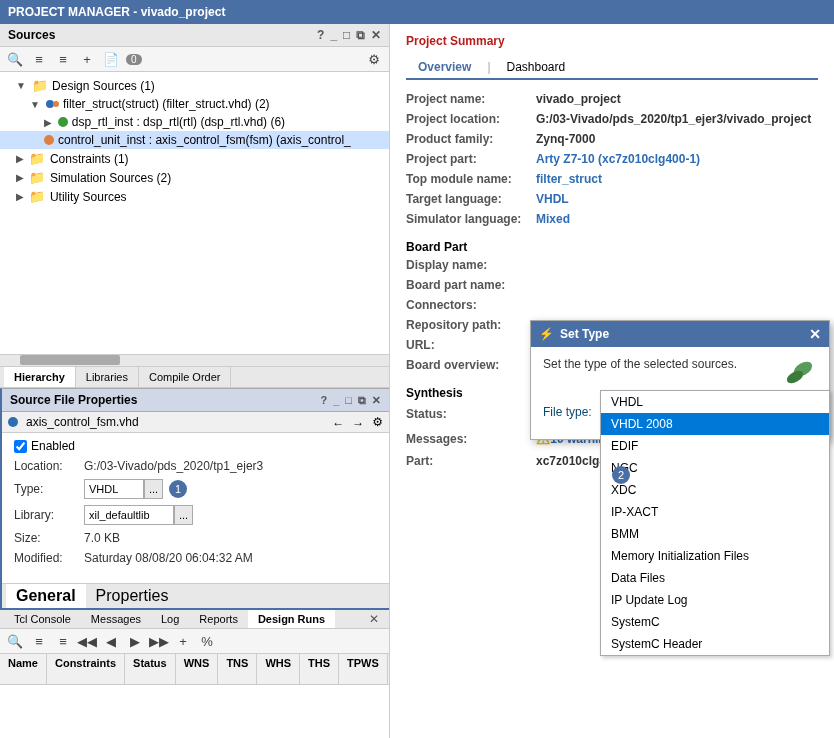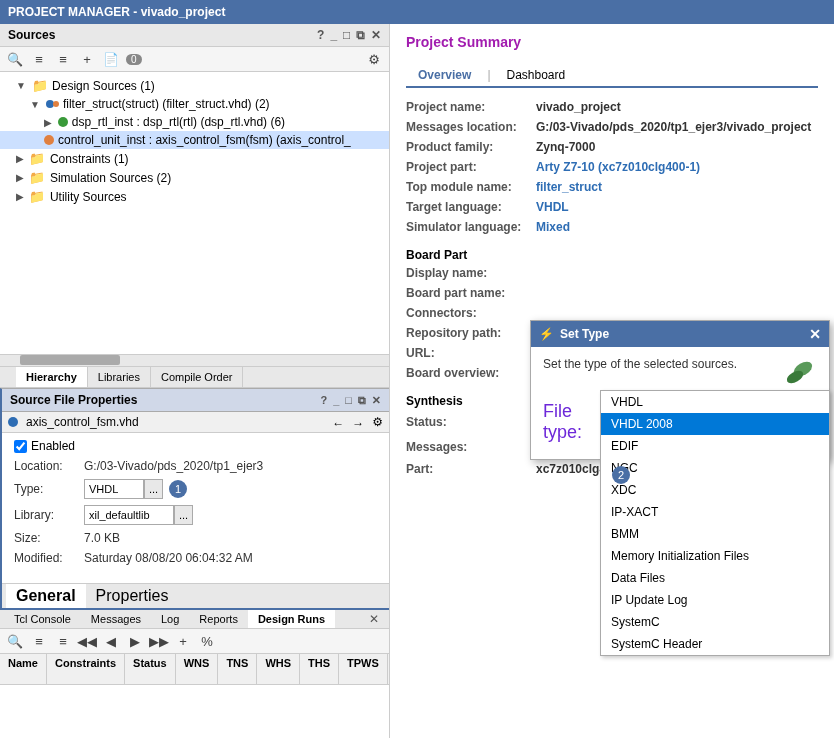--- a/index.html
+++ b/index.html
@@ -110,21 +110,21 @@
     .tree-arrow { font-size: 10px; color: #555; margin-right: 2px; }
     .dot-green { width: 10px; height: 10px; border-radius: 50%; background: #3a9a3a; display: inline-block; flex-shrink: 0; }
     .dot-orange { width: 10px; height: 10px; border-radius: 50%; background: #e08040; display: inline-block; flex-shrink: 0; }
     .folder-icon { color: #e8b840; font-size: 13px; }
 
     .tab-bar {
       background: #e8e8e8;
       border-top: 1px solid #ccc;
       display: flex;
       align-items: flex-start;
-      padding: 0 16px;
+      padding: 0 4px;
     }
 
     .tab {
       padding: 4px 10px;
       font-size: 11px;
       cursor: pointer;
       border-right: 1px solid #ccc;
     }
 
     .tab.active {
@@ -297,24 +297,24 @@
       background: white;
     }
 
     #project-summary {
       flex: 1;
       overflow-y: auto;
       padding: 10px 16px;
     }
 
     .section-title {
-      font-size: 14px;
-      font-weight: bold;
-      color: #a21caf;
-      margin-bottom: 14px;
+      font-size: 12px;
+      font-weight: bold;
+      color: #b91c1c;
+      margin-bottom: 8px;
     }
 
     .overview-tabs {
       display: flex;
       border-bottom: 2px solid #4a6fa5;
       margin-bottom: 12px;
     }
 
     .overview-tab {
       padding: 4px 12px;
@@ -427,22 +427,22 @@
     }
 
     .dialog-row {
       display: flex;
       align-items: center;
       gap: 8px;
       margin-bottom: 6px;
     }
 
     .dialog-label {
-      font-size: 18px;
-      color: #6d28d9;
+      font-size: 12px;
+      color: #0c4a6e;
       width: 70px;
     }
 
     .file-type-select {
       flex: 1;
       border: 1px solid #aaa;
       padding: 3px 6px;
       font-size: 12px;
       background: white;
       display: flex;
@@ -688,21 +688,21 @@
         <span class="overview-tab-sep">|</span>
         <div class="overview-tab">Dashboard</div>
       </div>
 
       <div class="settings-section">
         <div class="settings-row">
           <span class="settings-label-col">Project name:</span>
           <span class="settings-value-col">vivado_project</span>
         </div>
         <div class="settings-row">
-          <span class="settings-label-col">Messages location:</span>
+          <span class="settings-label-col">Project location:</span>
           <span class="settings-value-col">G:/03-Vivado/pds_2020/tp1_ejer3/vivado_project</span>
         </div>
         <div class="settings-row">
           <span class="settings-label-col">Product family:</span>
           <span class="settings-value-col">Zynq-7000</span>
         </div>
         <div class="settings-row">
           <span class="settings-label-col">Project part:</span>
           <a class="settings-link">Arty Z7-10 (xc7z010clg400-1)</a>
         </div>

